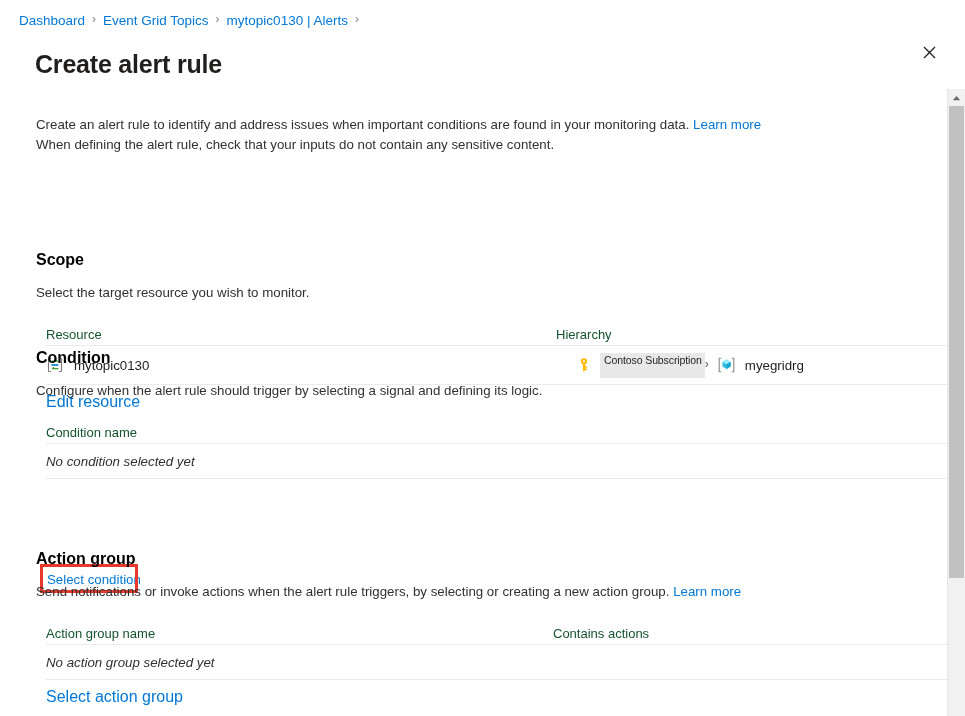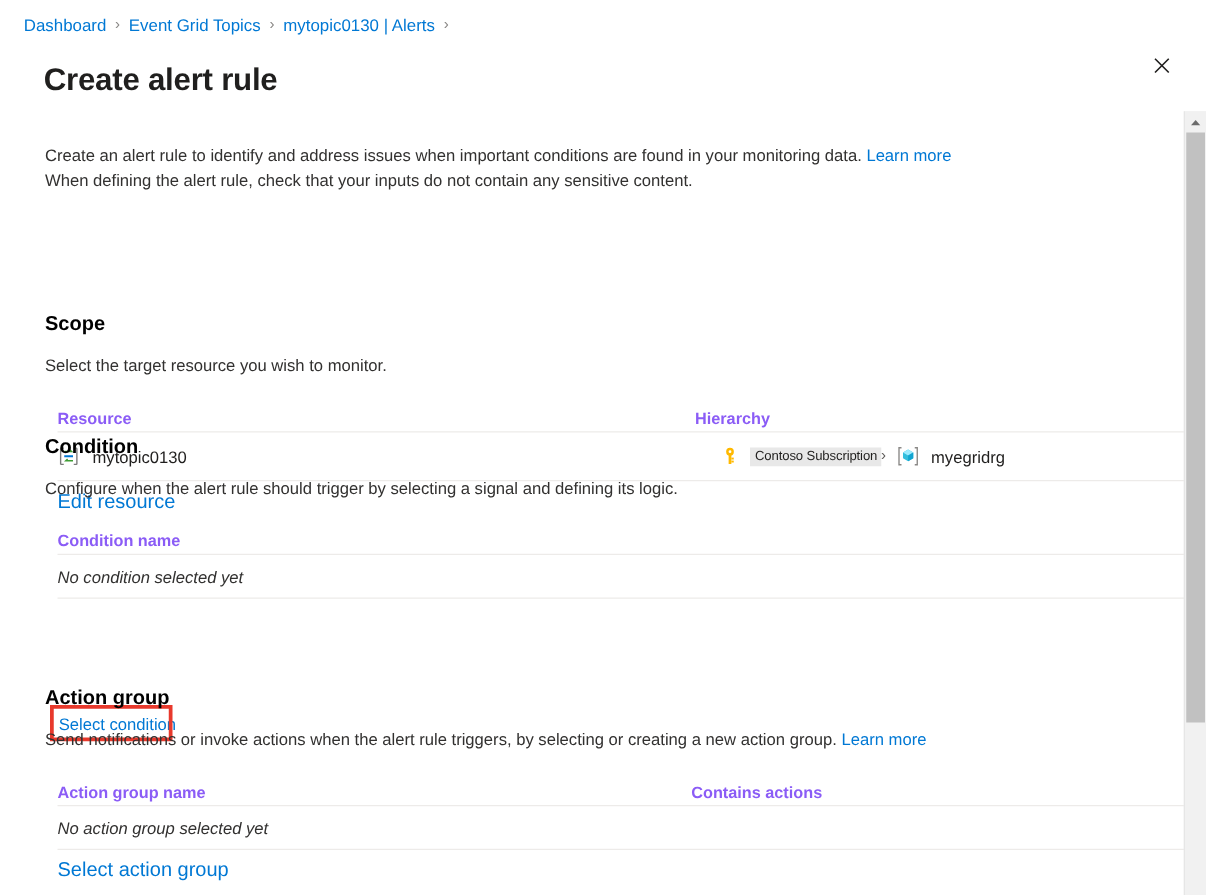--- a/index.html
+++ b/index.html
@@ -136,22 +136,22 @@
     display: flex;
     align-items: flex-end;
     height: 24px;
     padding: 0 0 3px 0;
     border-bottom: 1px solid #edebe9;
     margin-left: 10px;
     width: 902px;
   }
   .grid-head .col {
     font-size: 13px;
-    font-weight: 700;
-    color: #8b5cf6;
+    font-weight: 400;
+    color: #14532d;
   }
   .grid-row {
     display: flex;
     align-items: center;
     height: 38px;
     border-bottom: 1px solid #edebe9;
     margin-left: 10px;
     width: 902px;
     gap: 20px;
   }
@@ -185,21 +185,21 @@
   
   .hier {
     display: flex;
     align-items: center;
     font-size: 13.3px;
     color: #201f1e;
   }
   .sub-chip {
     background: #e8e8e8;
     font-size: 10.5px;
-    padding: 1px 3px 2px 4px;
+    padding: 1px 3px 12px 4px;
     color: #201f1e;
     white-space: nowrap;
     letter-spacing: -0.1px;
     margin-left: 8px;
   }
   .hier-sep {
     color: #605e5c;
     font-size: 12px;
     margin: 0 1px 0 0;
     transform: translateY(-1px);

